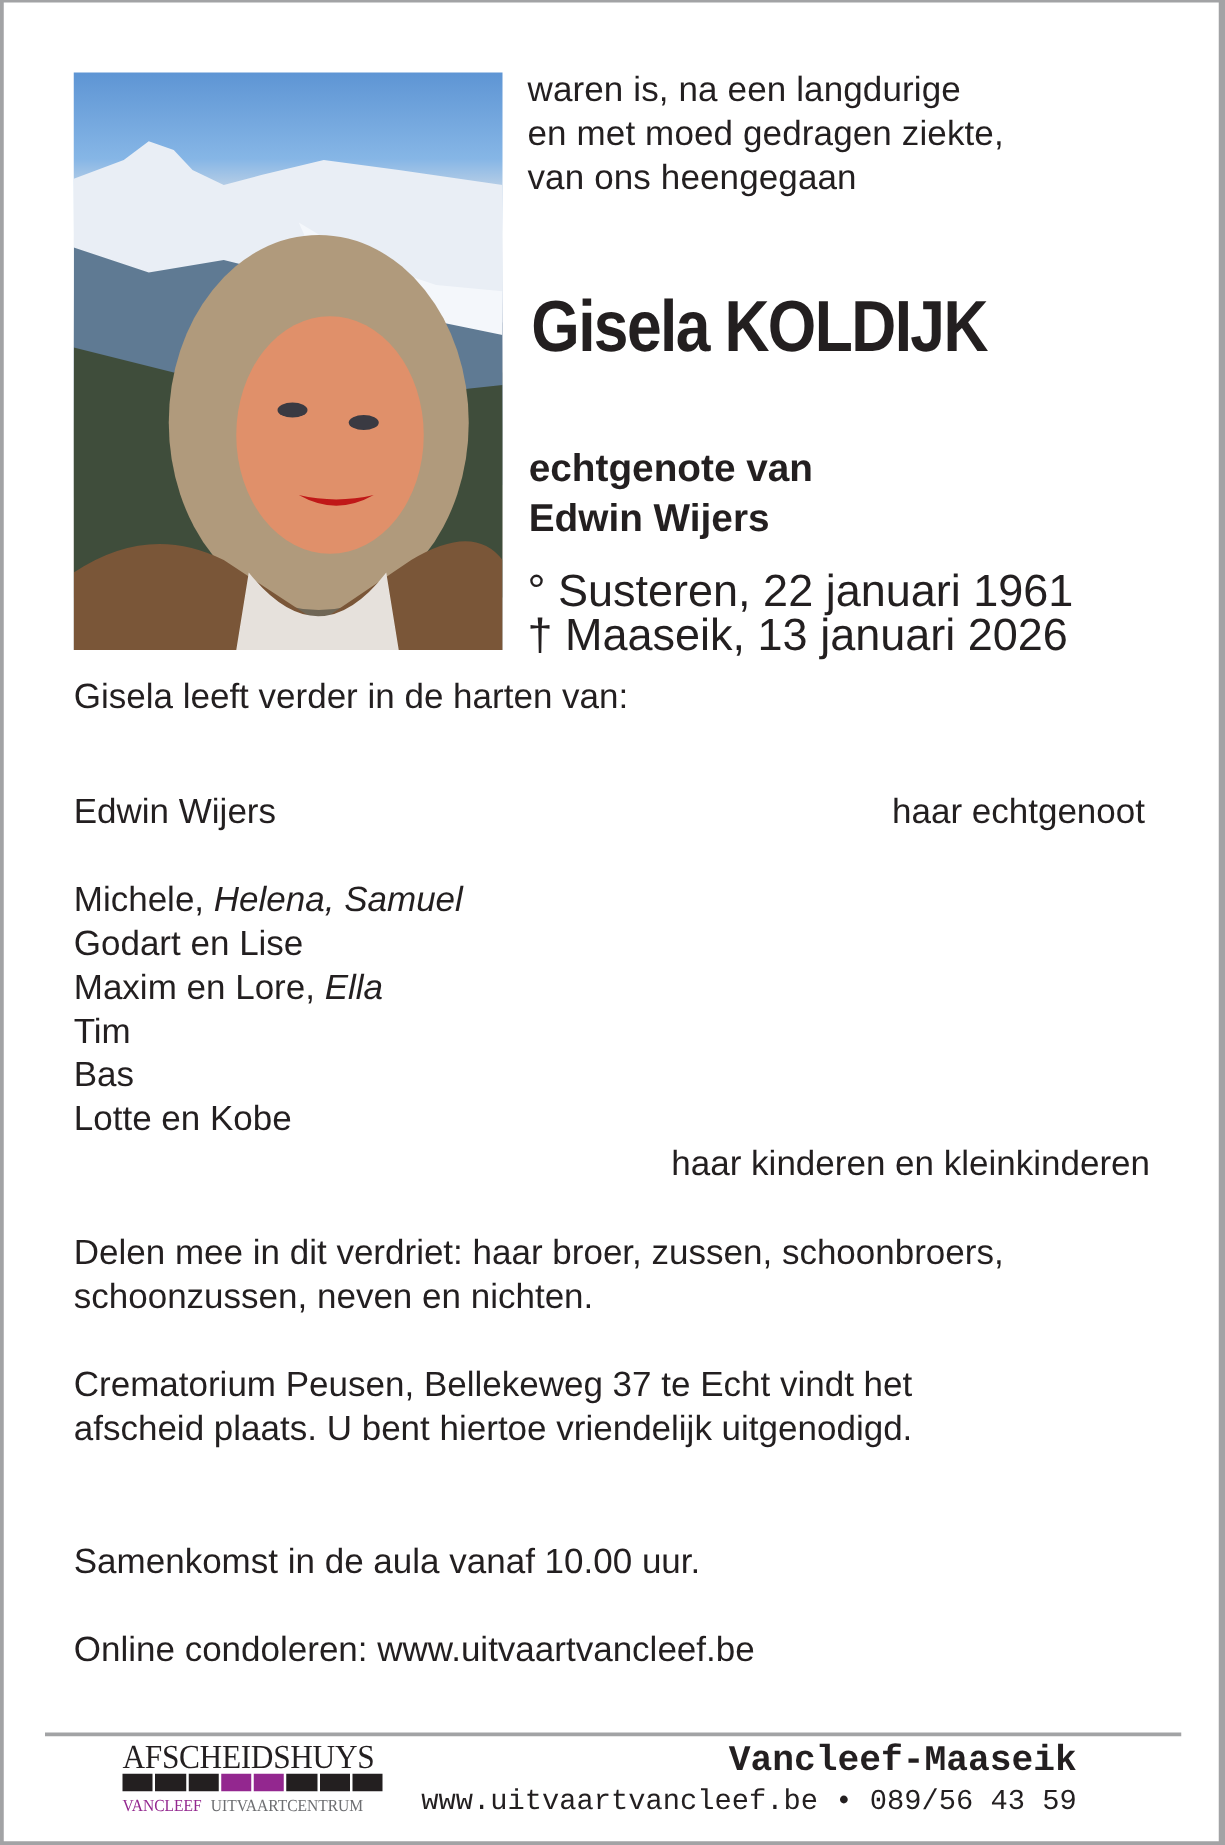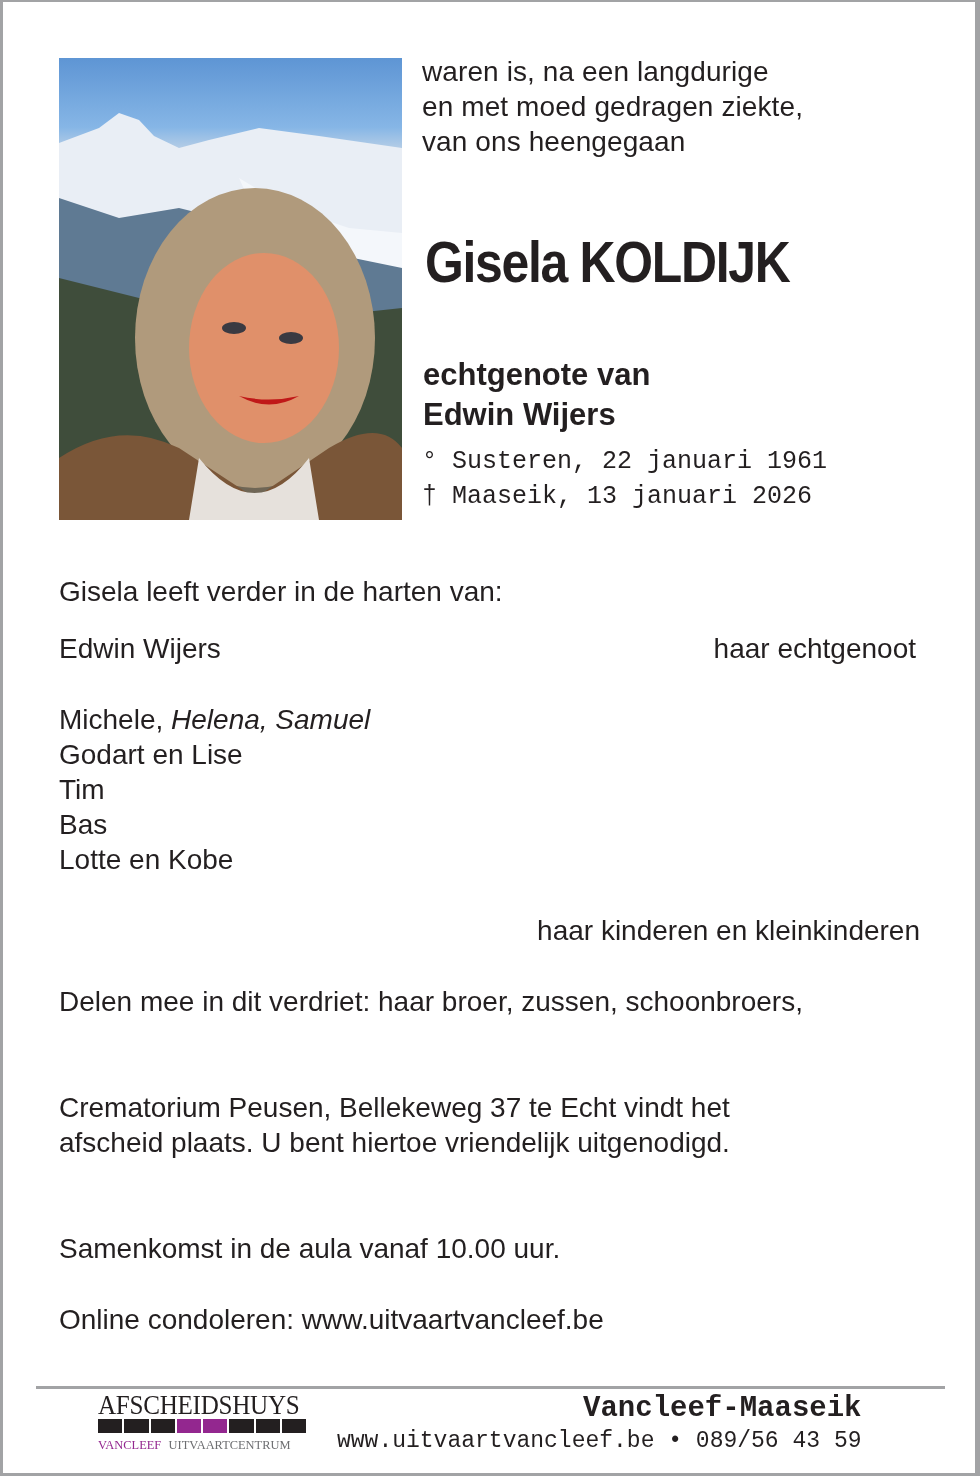--- a/index.html
+++ b/index.html
@@ -22,21 +22,21 @@
     font-size: 28px; line-height: 35px; letter-spacing: 0.1px;
   }
   .name {
     position: absolute; left: 425px; top: 228px; font-size: 58px; font-weight: bold;
     letter-spacing: -1.5px; transform: scaleX(0.86); transform-origin: left top; white-space: nowrap;
   }
   .spouse {
     position: absolute; left: 423px; top: 355px; font-size: 31px; line-height: 40px; font-weight: bold;
   }
   .dates {
-    position: absolute; left: 422px; top: 444px; font-size: 25px; line-height: 35px; font-family: Liberation Mono, monospace;
+    position: absolute; left: 422px; top: 455px; font-size: 36px; line-height: 35px;
   }
   .body-text { position: absolute; left: 59px; font-size: 28px; line-height: 35px; }
   .row { position: absolute; left: 59px; right: 64px; font-size: 28px; line-height: 35px; }
   .row .right { position: absolute; right: 0; top: 0; }
   .it { font-style: italic; }
   .b { font-weight: bold; }
   .rule { position: absolute; left: 36px; top: 1386px; width: 909px; height: 3px; background: #a2a3a5; }
   .logo { position: absolute; left: 98px; top: 1392px; width: 208px; }
   .logo-title {
     font-family: "Liberation Serif", "DejaVu Serif", serif; font-size: 27px; line-height: 26px;
@@ -95,41 +95,43 @@
 <div class="spouse">
   <div>echtgenote van</div>
   <div>Edwin Wijers</div>
 </div>
 
 <div class="dates">
   <div>° Susteren, 22 januari 1961</div>
   <div>† Maaseik, 13 januari 2026</div>
 </div>
 
-<div class="body-text" style="top:574px">Gisela leeft verder in de harten van:</div>
+<div class="body-text" style="top:539px">Gisela leeft verder in de harten van:</div>
 
 <div class="row" style="top:631px">
   <span>Edwin Wijers</span>
   <span class="right">haar echtgenoot</span>
 </div>
 
 <div class="body-text" style="top:702px">
   <div><span>Michele, </span><span class="it">Helena, Samuel</span></div>
   <div><span>Godart en Lise</span><span class="it"></span></div>
+  <div><span>Maxim en Lore, </span><span class="it">Ella</span></div>
   <div><span>Tim</span><span class="it"></span></div>
   <div><span>Bas</span><span class="it"></span></div>
   <div><span>Lotte en Kobe</span><span class="it"></span></div>
 </div>
 
 <div class="row" style="top:913px">
   <span class="right" style="right:-4px">haar kinderen en kleinkinderen</span>
 </div>
 
 <div class="body-text" style="top:984px">
   <div>Delen mee in dit verdriet: haar broer, zussen, schoonbroers,</div>
+  <div>schoonzussen, neven en nichten.</div>
 </div>
 
 <div class="body-text" style="top:1090px">
   <div>Crematorium Peusen, Bellekeweg 37 te Echt vindt het</div>
   <div>afscheid plaats. U bent hiertoe vriendelijk uitgenodigd.</div>
 </div>
 
 <div class="body-text" style="top:1231px">Samenkomst in de aula vanaf 10.00 uur.</div>
 
 <div class="body-text" style="top:1302px">Online condoleren: www.uitvaartvancleef.be</div>

